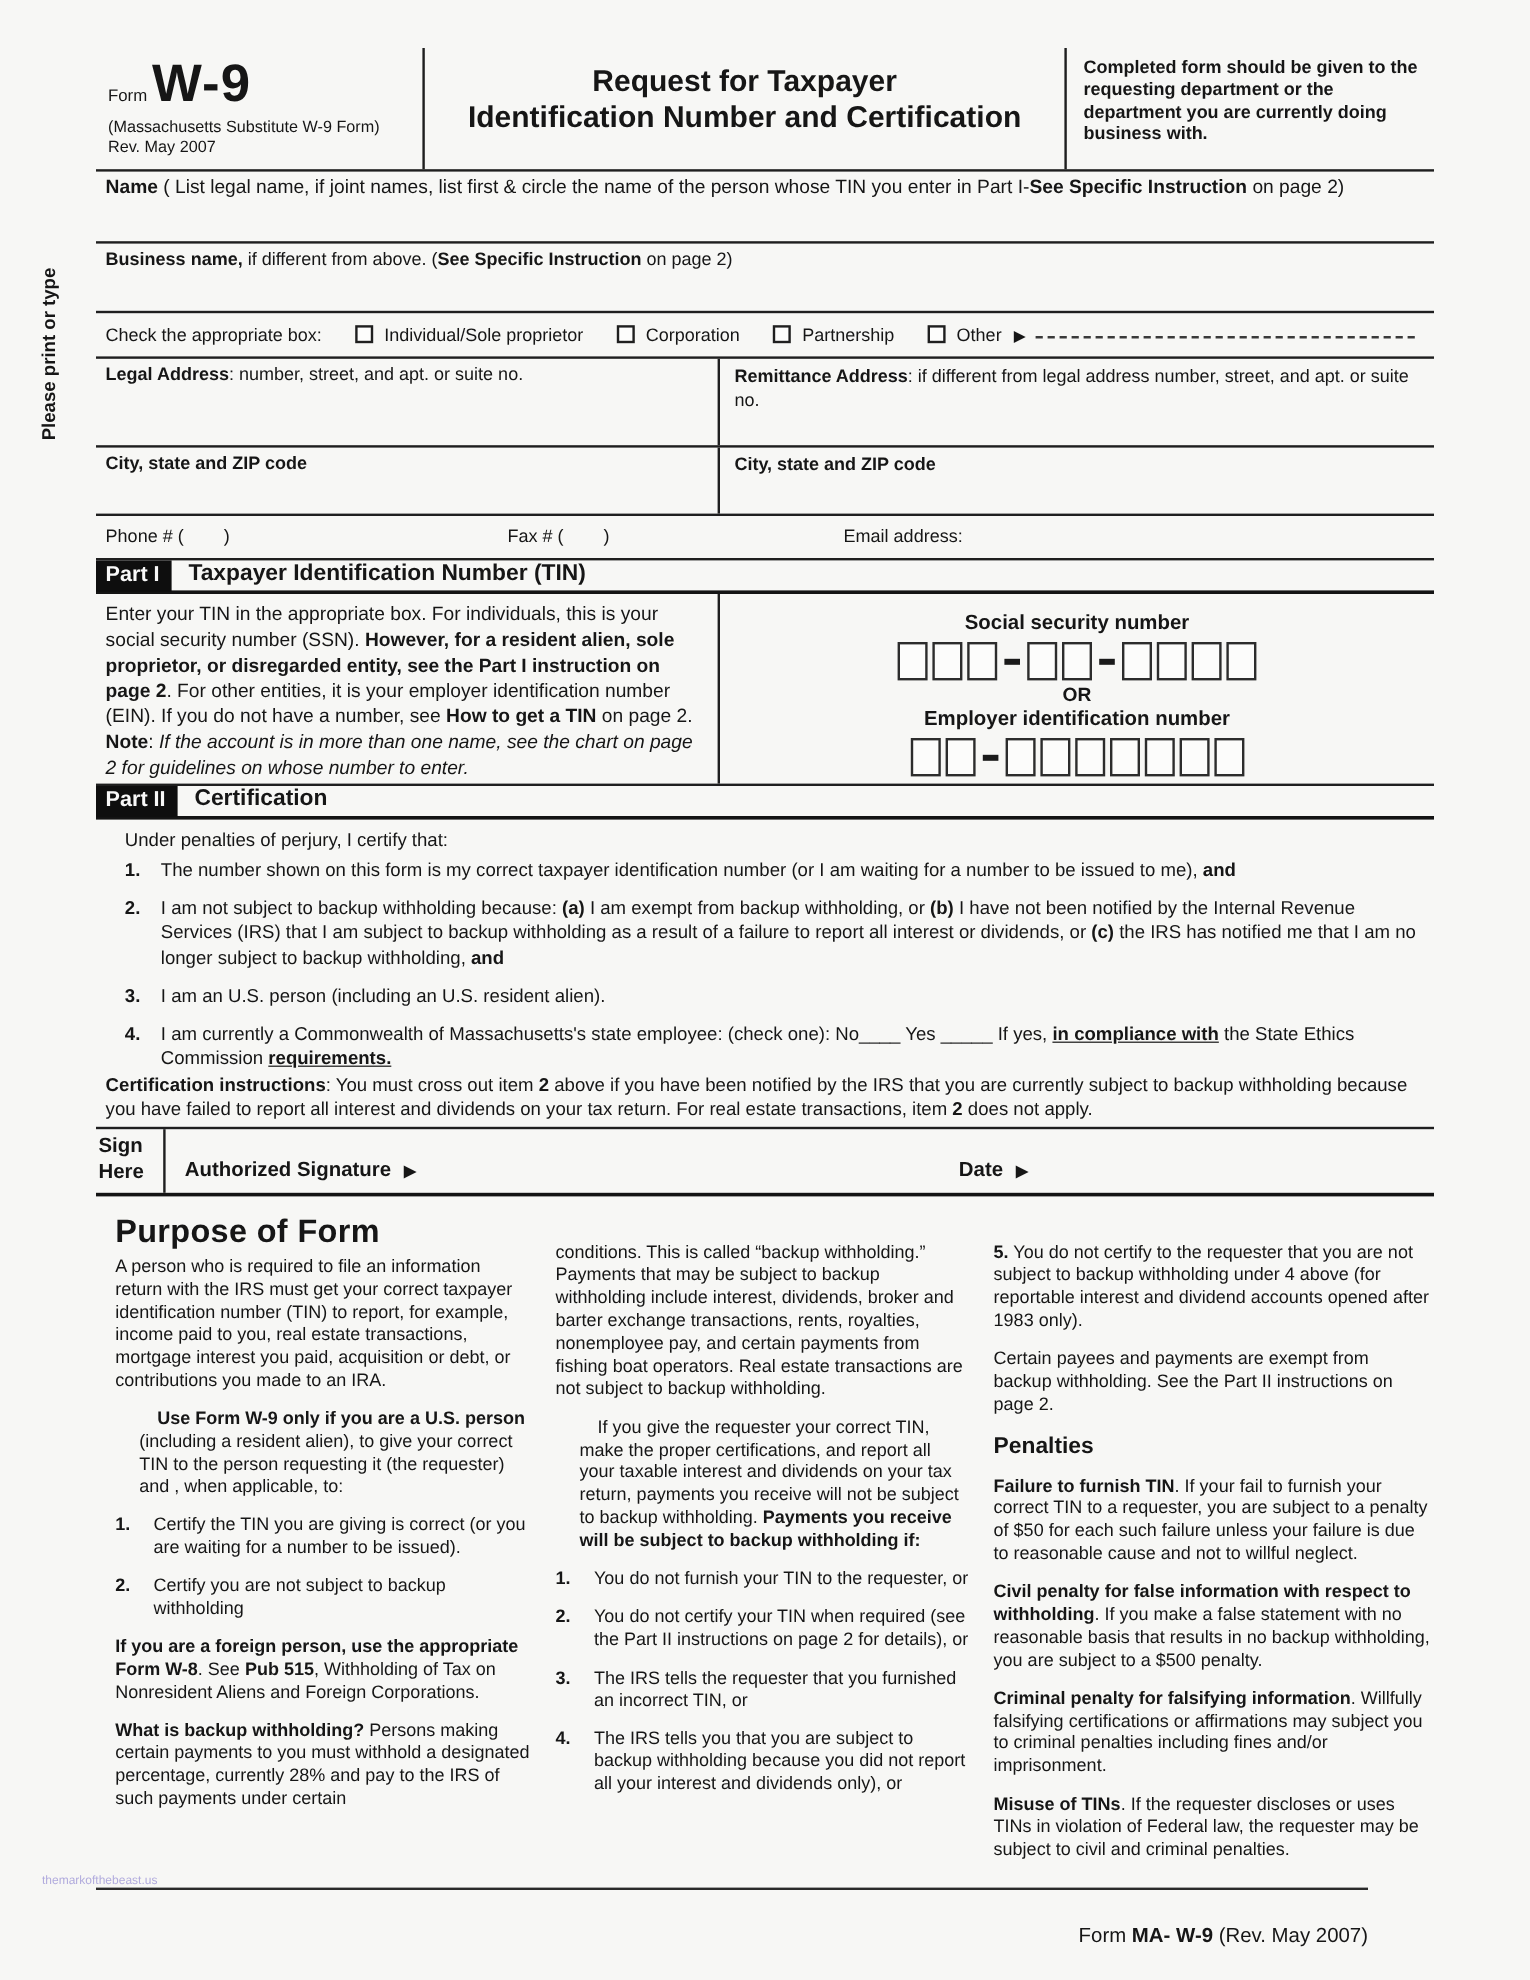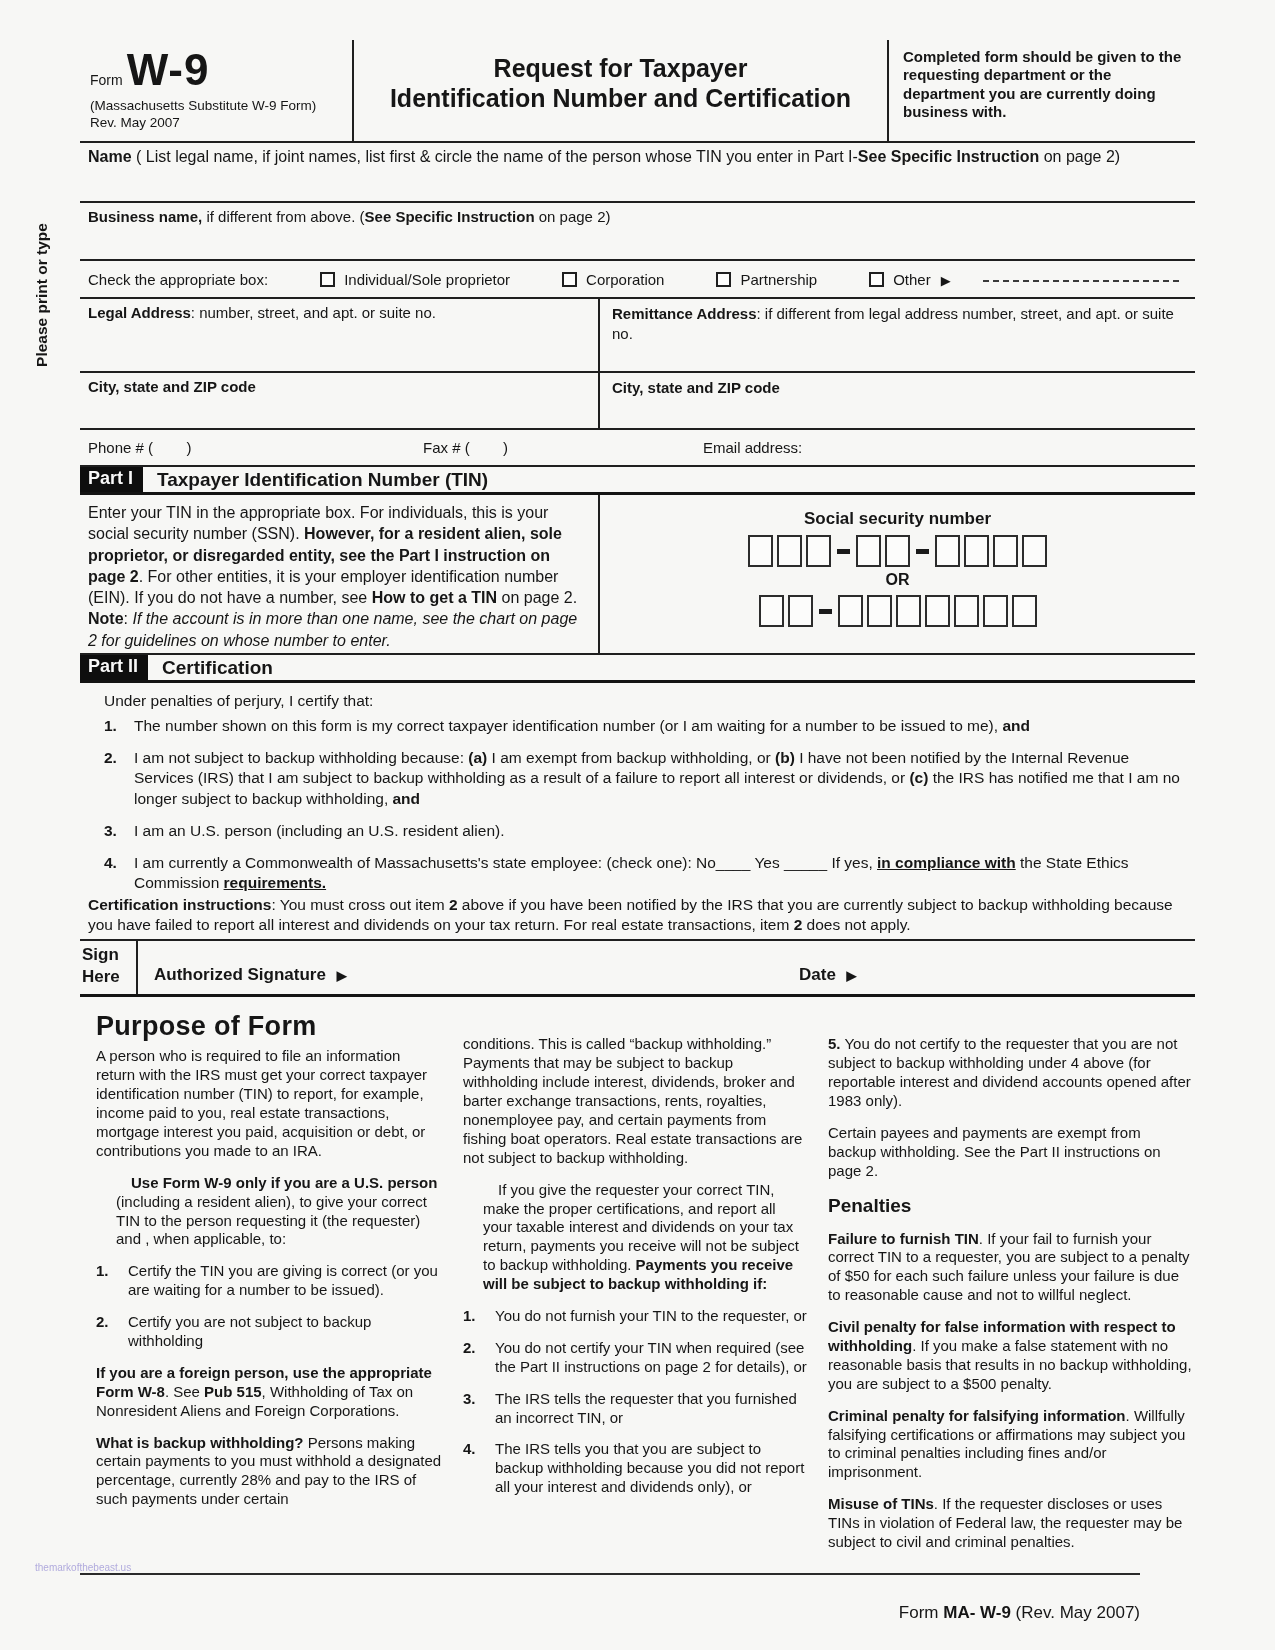--- a/index.html
+++ b/index.html
@@ -34,41 +34,41 @@
     width:537px; border-left:2px solid #1f1f1f; border-right:2px solid #1f1f1f;
     text-align:center; padding-top:14px; font-weight:700; font-size:25px; line-height:1.18;
   }
   .h-right { flex:1; padding:8px 4px 4px 14px; font-weight:700; font-size:15px; line-height:1.23; }
 
   
   .row { border-bottom:2px solid #1f1f1f; padding:5px 8px; font-size:15px; }
   .row-name { height:60px; }
   .row-name .hint { font-size:16px; }
   .row-biz { height:58px; }
-  .row-check { height:38px; display:flex; align-items:center; padding:0 8px;gap:24px; }
+  .row-check { height:38px; display:flex; align-items:center; padding:0 8px; }
   .cb {
     display:inline-block; width:15px; height:15px; border:2px solid #1f1f1f;
     background:#fdfdfc; vertical-align:-2px; margin-right:9px;
   }
   .cb-opt { margin-left:28px; white-space:nowrap; }
   .arrow { font-size:13px; margin-left:6px; }
   .dash-fill { flex:1; border-top:2px dashed #3a3a3a; margin:3px 8px 0 8px; align-self:center; }
 
   .row-split { display:flex; padding:0; }
   .cell-l { width:520px; border-right:2px solid #1f1f1f; padding:5px 8px; }
   .cell-r { flex:1; padding:5px 12px; line-height:1.3; }
   .addr-h { height:72px; }
   .city-h { height:55px; }
 
   .row-phone { height:37px; display:flex; align-items:center; padding:0 8px; }
   .ph-phone { width:335px; }
   .ph-fax { width:280px; }
 
   
-  .band { display:flex; align-items:center; border-bottom:3px solid #141414; height:28px; }
+  .band { display:flex; align-items:flex-start; border-bottom:3px solid #141414; height:28px; }
   .band-label {
     background:#0e0e0e; color:#f8f8f8; font-weight:700; font-size:18px;
     padding:1px 10px 3px 8px; line-height:1.2;
   }
   .band-title { font-weight:700; font-size:19px; margin-left:14px; }
 
   
   .p1-body { display:flex; height:160px; border-bottom:2px solid #1f1f1f; }
   .p1-left { width:520px; border-right:2px solid #1f1f1f; padding:7px 10px 0 8px; font-size:16px; line-height:1.33; }
   .p1-right { flex:1; text-align:center; padding-top:14px; }
@@ -206,20 +206,21 @@
             <span class="tin-dash"></span>
             <span class="tin-box"></span>
             <span class="tin-box"></span>
             <span class="tin-dash"></span>
             <span class="tin-box"></span>
             <span class="tin-box"></span>
             <span class="tin-box"></span>
             <span class="tin-box"></span>
           </div>
         <div class="tin-or">OR</div>
+        <div class="tin-label">Employer identification number</div>
         <div class="tin-row">
             <span class="tin-box"></span>
             <span class="tin-box"></span>
             <span class="tin-dash"></span>
             <span class="tin-box"></span>
             <span class="tin-box"></span>
             <span class="tin-box"></span>
             <span class="tin-box"></span>
             <span class="tin-box"></span>
             <span class="tin-box"></span>

